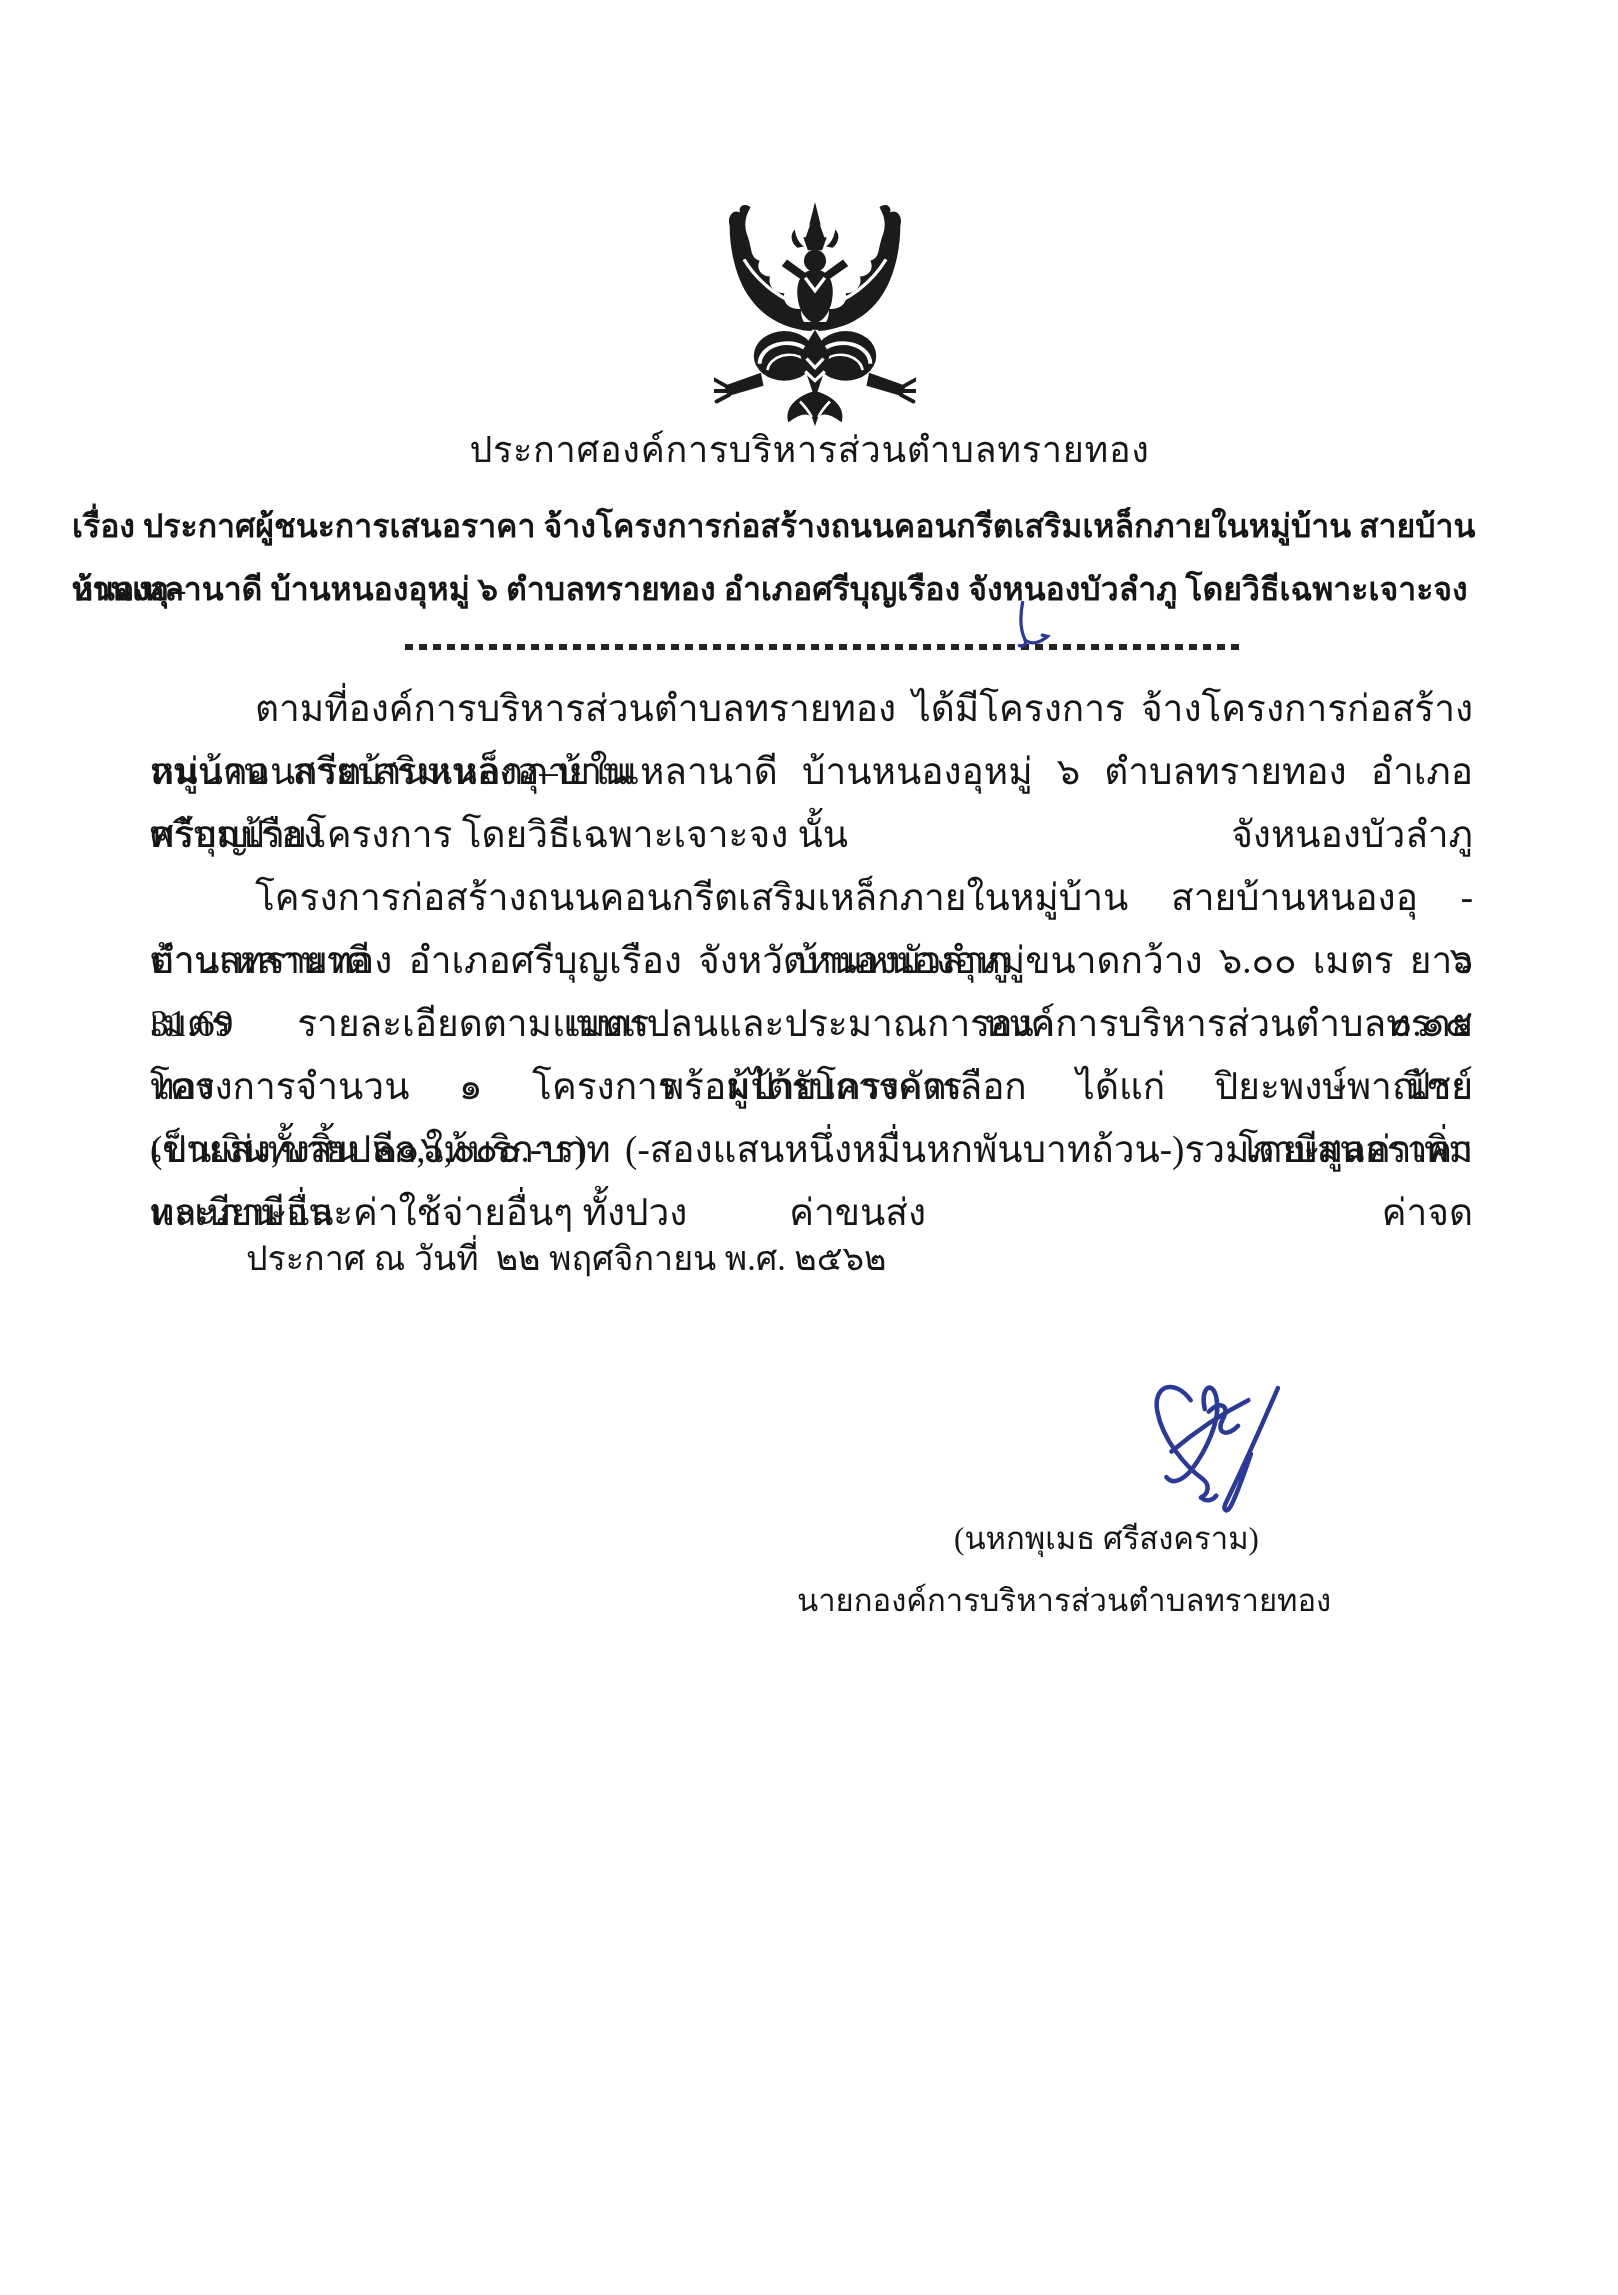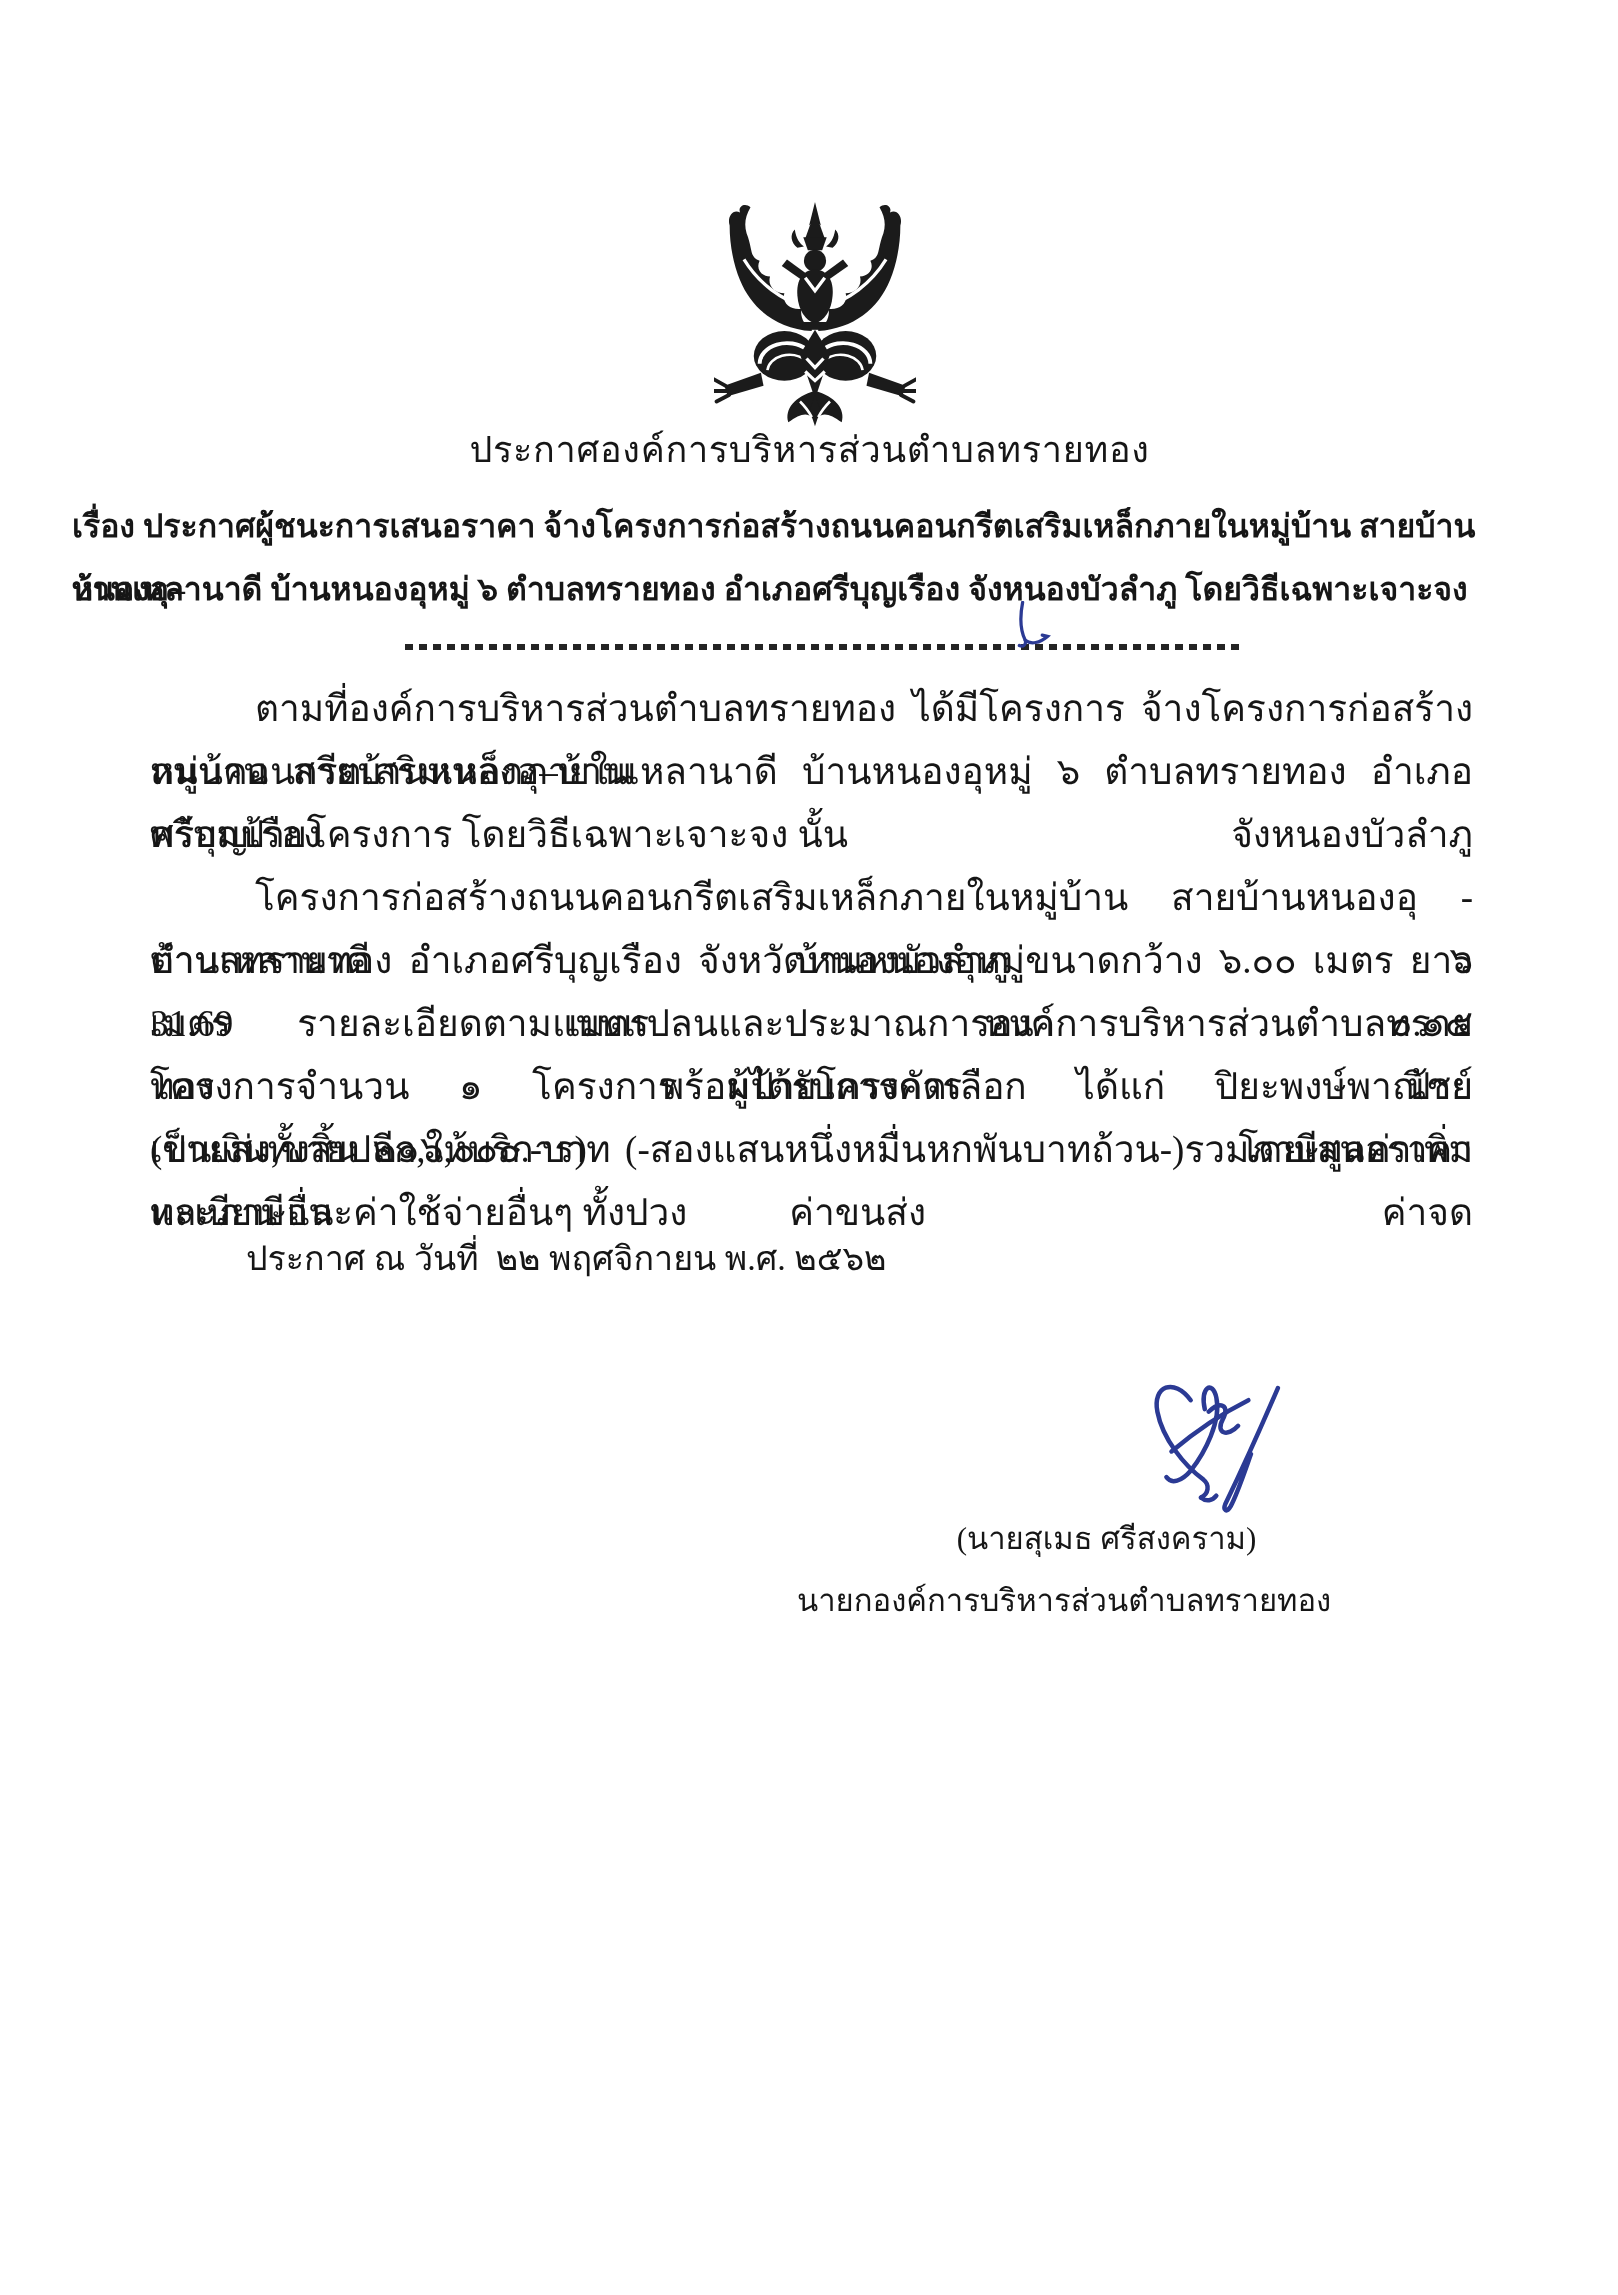--- a/index.html
+++ b/index.html
@@ -152,17 +152,17 @@
     <g fill="none" stroke="var(--ink)" stroke-width="7" stroke-linecap="round">
       <path d="M96,44 C70,8 36,22 44,62 C52,104 86,146 116,168 C126,176 124,190 112,196"></path>
       <path d="M118,58 C110,24 130,12 136,40 C144,76 118,126 96,154 C82,170 66,176 58,164"></path>
       <path d="M66,124 C104,92 150,62 186,44"></path>
       <path d="M124,62 C142,44 158,52 146,74 C134,96 154,102 170,84"></path>
       <path d="M232,25 C204,90 176,152 150,206 C146,216 152,220 158,210 C168,192 180,156 190,128"></path>
       <path d="M112,196 C120,203 130,201 136,193"></path>
     </g>
   </svg>
 
-  <div class="sig-name">(นายสุเมธ ศรีสงคราม)</div>
+  <div class="sig-name">(นหกพุเมธ ศรีสงคราม)</div>
   <div class="sig-title">นายกองค์การบริหารส่วนตำบลทรายทอง</div>
 
 </div>
 
 
 </body></html>

